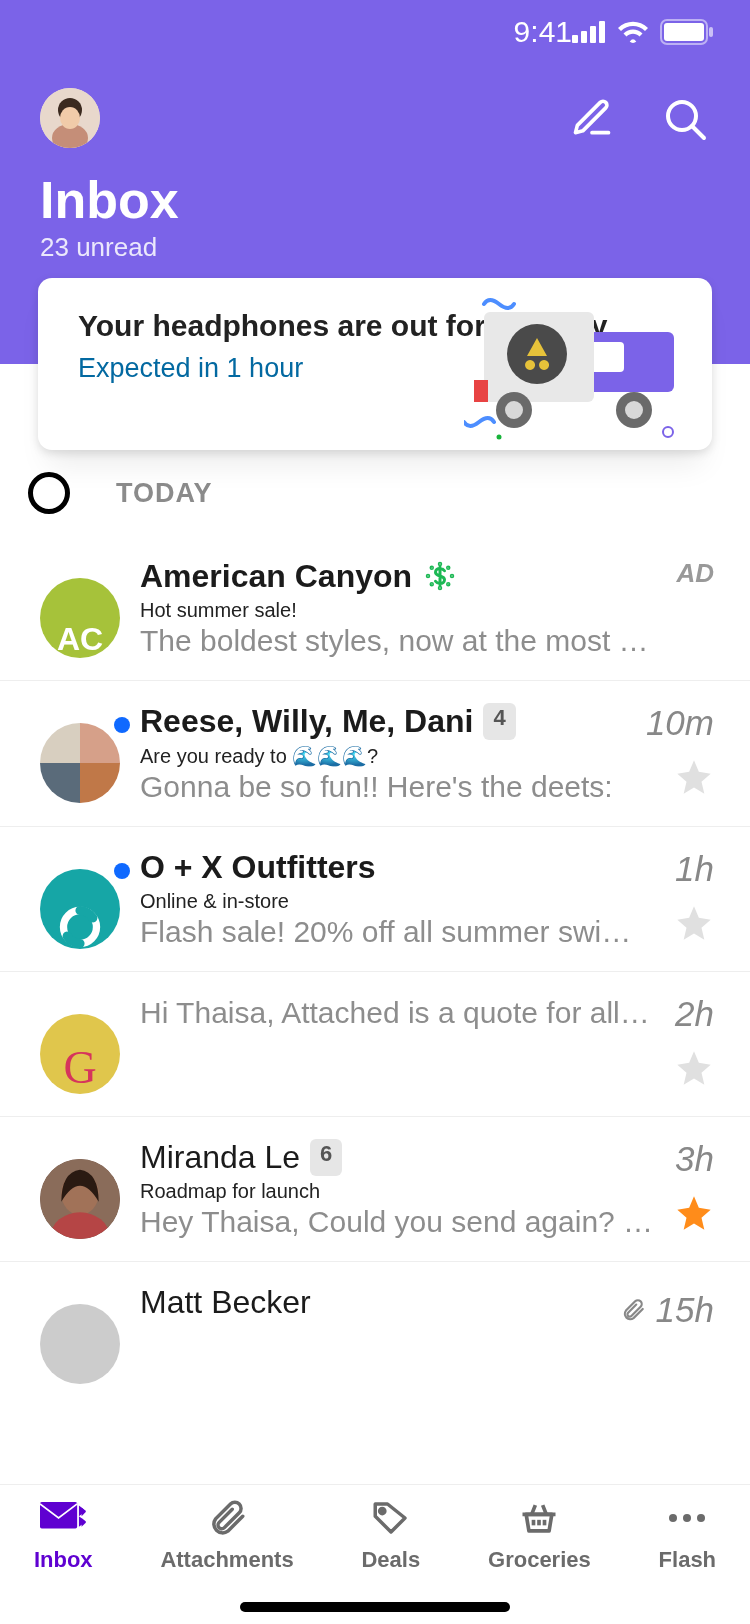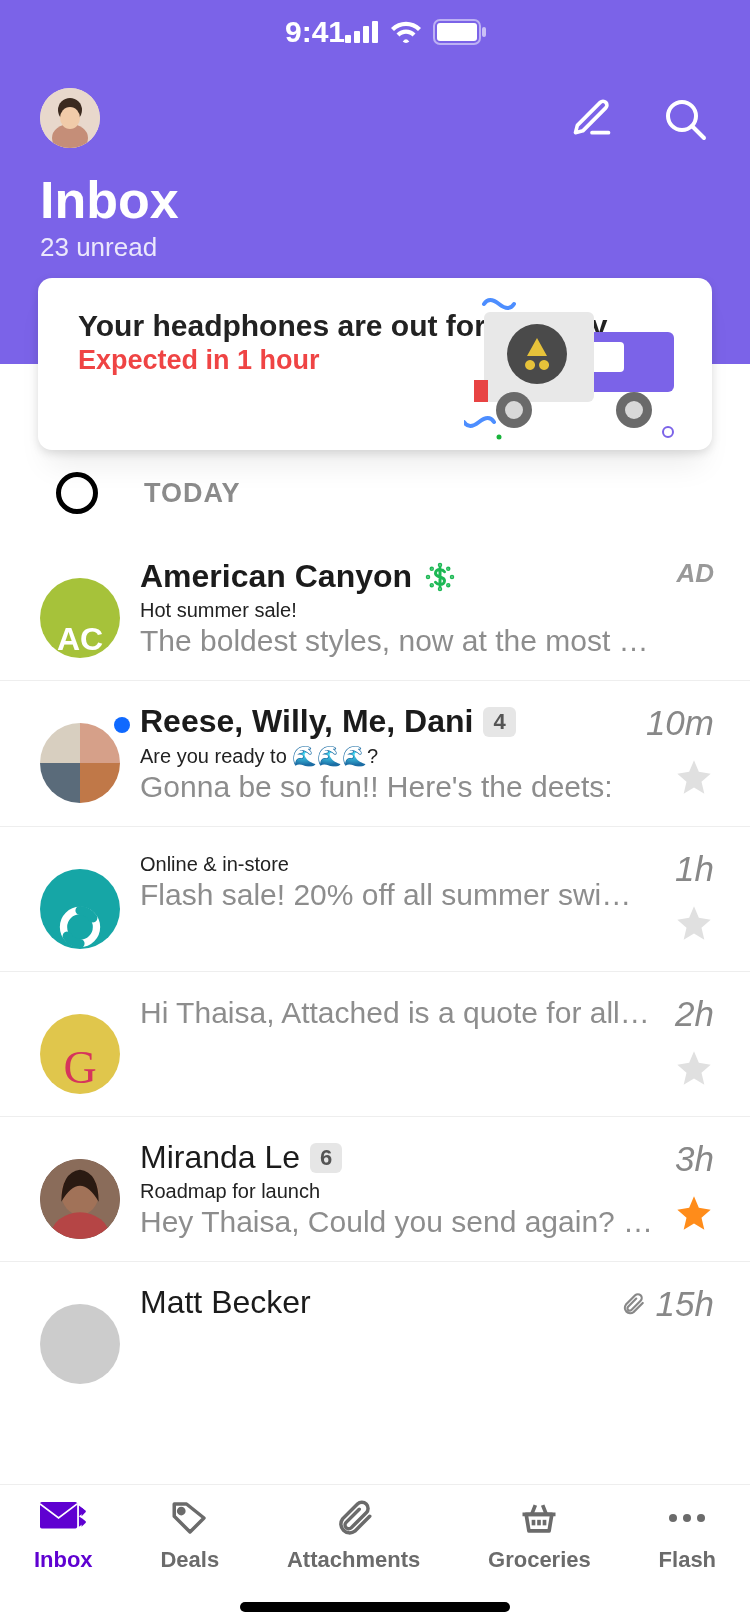--- a/index.html
+++ b/index.html
@@ -12,24 +12,24 @@
     overflow: hidden;
   }
 
   
   .status-bar {
     position: absolute;
     top: 0; left: 0; right: 0;
     height: 64px;
     display: flex;
     align-items: center;
-    justify-content: center;
+    justify-content: flex-end;
     padding: 0 36px 0 58px;
     color: #fff;
-    font-weight: 700;
+    font-weight: 400;
     font-size: 30px;
     z-index: 5;
   }
   .status-right { display: flex; align-items: center; gap: 10px; }
   .status-right svg { display: block; }
 
   
   .header {
     background: #7b63e8;
     height: 364px;
@@ -78,42 +78,43 @@
     overflow: hidden;
   }
   .delivery-card .line1 {
     font-size: 30px;
     font-weight: 800;
     color: #222;
     line-height: 1.3;
   }
   .delivery-card .eta {
     font-size: 27px;
-    font-weight: 700;
-    color: #ef4444;
+    font-weight: 400;
+    color: #0369a1;
+    margin-top: 8px;
   }
   .truck {
     position: absolute;
     right: 28px; top: 14px; bottom: 14px;
     width: 220px;
   }
 
   
   .list-wrap {
     position: absolute;
     top: 450px;
     left: 0; right: 0;
     bottom: 120px;
   }
 
   .section-header {
     display: flex;
     align-items: center;
     gap: 46px;
-    padding: 22px 40px 22px 56px;
+    padding: 22px 40px 22px 28px;
   }
   .section-circle {
     width: 42px; height: 42px; border-radius: 50%;
     border: 5px solid #000;
   }
   .section-label {
     font-size: 27px;
     font-weight: 800;
     letter-spacing: 1px;
     color: #8b8b8b;
@@ -135,21 +136,20 @@
     align-items: flex-end;
     justify-content: center;
     margin-top: 20px;
     color:#fff;
     font-weight:700;
     font-size:32px;
   }
   .row-body { flex: 1; min-width: 0; }
   .row-top {
     display: flex;
-    align-items: center;
     gap: 10px;
     position: relative;
   }
   .unread-dot {
     width: 16px; height: 16px; border-radius: 50%;
     background: #0f69ff;
     position: absolute;
     left: -26px;
     top: 14px;
   }
@@ -379,20 +379,24 @@
 
   <div class="row">
     <div class="row-avatar" style="background:#16a6a6">
       <svg width="44" height="44" viewBox="0 0 24 24" fill="none">
           <circle cx="12" cy="12" r="9" stroke="#fff" stroke-width="4"></circle>
           <path d="M12 3 a9 9 0 0 1 7 4" stroke="#16a6a6" stroke-width="5" stroke-linecap="round"></path>
           <path d="M12 21 a9 9 0 0 1 -7 -4" stroke="#16a6a6" stroke-width="5" stroke-linecap="round"></path>
         </svg>
     </div>
     <div class="row-body">
+      <div class="row-top">
+        <span class="unread-dot"></span>
+        <span class="sender">O + X Outfitters</span>
+      </div>
       <div class="subject">Online &amp; in-store</div>
       <div class="snippet">Flash sale! 20% off all summer swim…</div>
     </div>
     <div class="row-meta">
       <span class="time">1h</span>
       <svg class="star" viewBox="0 0 24 24" fill="#e0e0e0">
           <path d="M12 2l2.9 6.9L22 10l-5.5 4.8L18.2 22 12 18.3 5.8 22l1.7-7.2L2 10l7.1-1.1L12 2z"></path>
         </svg>
     </div>
   </div>
@@ -437,21 +441,21 @@
     </div>
   </div>
 
   <div class="row partial">
     <div class="row-avatar" style="background:#ccc"></div>
     <div class="row-body">
       <div class="row-top">
         <span class="sender read">Matt Becker</span>
       </div>
     </div>
-    <div class="row-meta" style="flex-direction:row; align-items:center; gap:10px; ">
+    <div class="row-meta" style="flex-direction:row; align-items:center; gap:10px; margin-top:6px;">
       <svg width="26" height="26" viewBox="0 0 24 24" fill="none" stroke="#888" stroke-width="2" stroke-linecap="round">
           <path d="M21 11l-8.5 8.5a5 5 0 0 1-7-7L14 4a3.5 3.5 0 0 1 5 5l-8.5 8.5a2 2 0 0 1-3-3L15 7"></path>
         </svg>
       <span class="time">15h</span>
     </div>
   </div>
 
 </div>
 
 <div class="bottom-nav">
@@ -463,34 +467,34 @@
           <path d="M47 8 l5 5 l-5 5 z" fill="#5f01d1"></path>
           <path d="M47 32 l5 -5 l-5 -5 z" fill="#5f01d1" transform="translate(0,-2)"></path>
           <polygon points="44,6 52,12 44,18" fill="#5f01d1"></polygon>
           <polygon points="44,30 52,24 44,18" fill="#5f01d1"></polygon>
         </svg>
     </span>
     <span class="nav-label">Inbox</span>
   </div>
   <div class="nav-item">
     <span class="nav-icon">
+      <svg width="42" height="42" viewBox="0 0 24 24" fill="none" stroke="#6b6b6b" stroke-width="2" stroke-linecap="round">
+          <path d="M21 11l-8.5 8.5a5 5 0 0 1-7-7L14 4a3.5 3.5 0 0 1 5 5l-8.5 8.5a2 2 0 0 1-3-3L15 7"></path>
+        </svg>
+    </span>
+    <span class="nav-label">Attachments</span>
+  </div>
+  <div class="nav-item">
+    <span class="nav-icon">
       <svg width="42" height="42" viewBox="0 0 24 24" fill="none" stroke="#6b6b6b" stroke-width="2" stroke-linejoin="round">
           <path d="M20 12l-8 8-9-9V4h7l10 8z"></path>
           <circle cx="7" cy="8" r="1.5" fill="#6b6b6b"></circle>
         </svg>
     </span>
     <span class="nav-label">Deals</span>
-  </div>
-  <div class="nav-item">
-    <span class="nav-icon">
-      <svg width="42" height="42" viewBox="0 0 24 24" fill="none" stroke="#6b6b6b" stroke-width="2" stroke-linecap="round">
-          <path d="M21 11l-8.5 8.5a5 5 0 0 1-7-7L14 4a3.5 3.5 0 0 1 5 5l-8.5 8.5a2 2 0 0 1-3-3L15 7"></path>
-        </svg>
-    </span>
-    <span class="nav-label">Attachments</span>
   </div>
   <div class="nav-item">
     <span class="nav-icon">
       <svg width="44" height="44" viewBox="0 0 24 24" fill="none" stroke="#6b6b6b" stroke-width="2" stroke-linejoin="round">
           <path d="M5 10h14l-1.5 9h-11z"></path>
           <path d="M8 10l2-5M16 10l-2-5"></path>
           <path d="M3 10h18"></path>
           <line x1="9" y1="13" x2="9" y2="16"></line>
           <line x1="12" y1="13" x2="12" y2="16"></line>
           <line x1="15" y1="13" x2="15" y2="16"></line>

